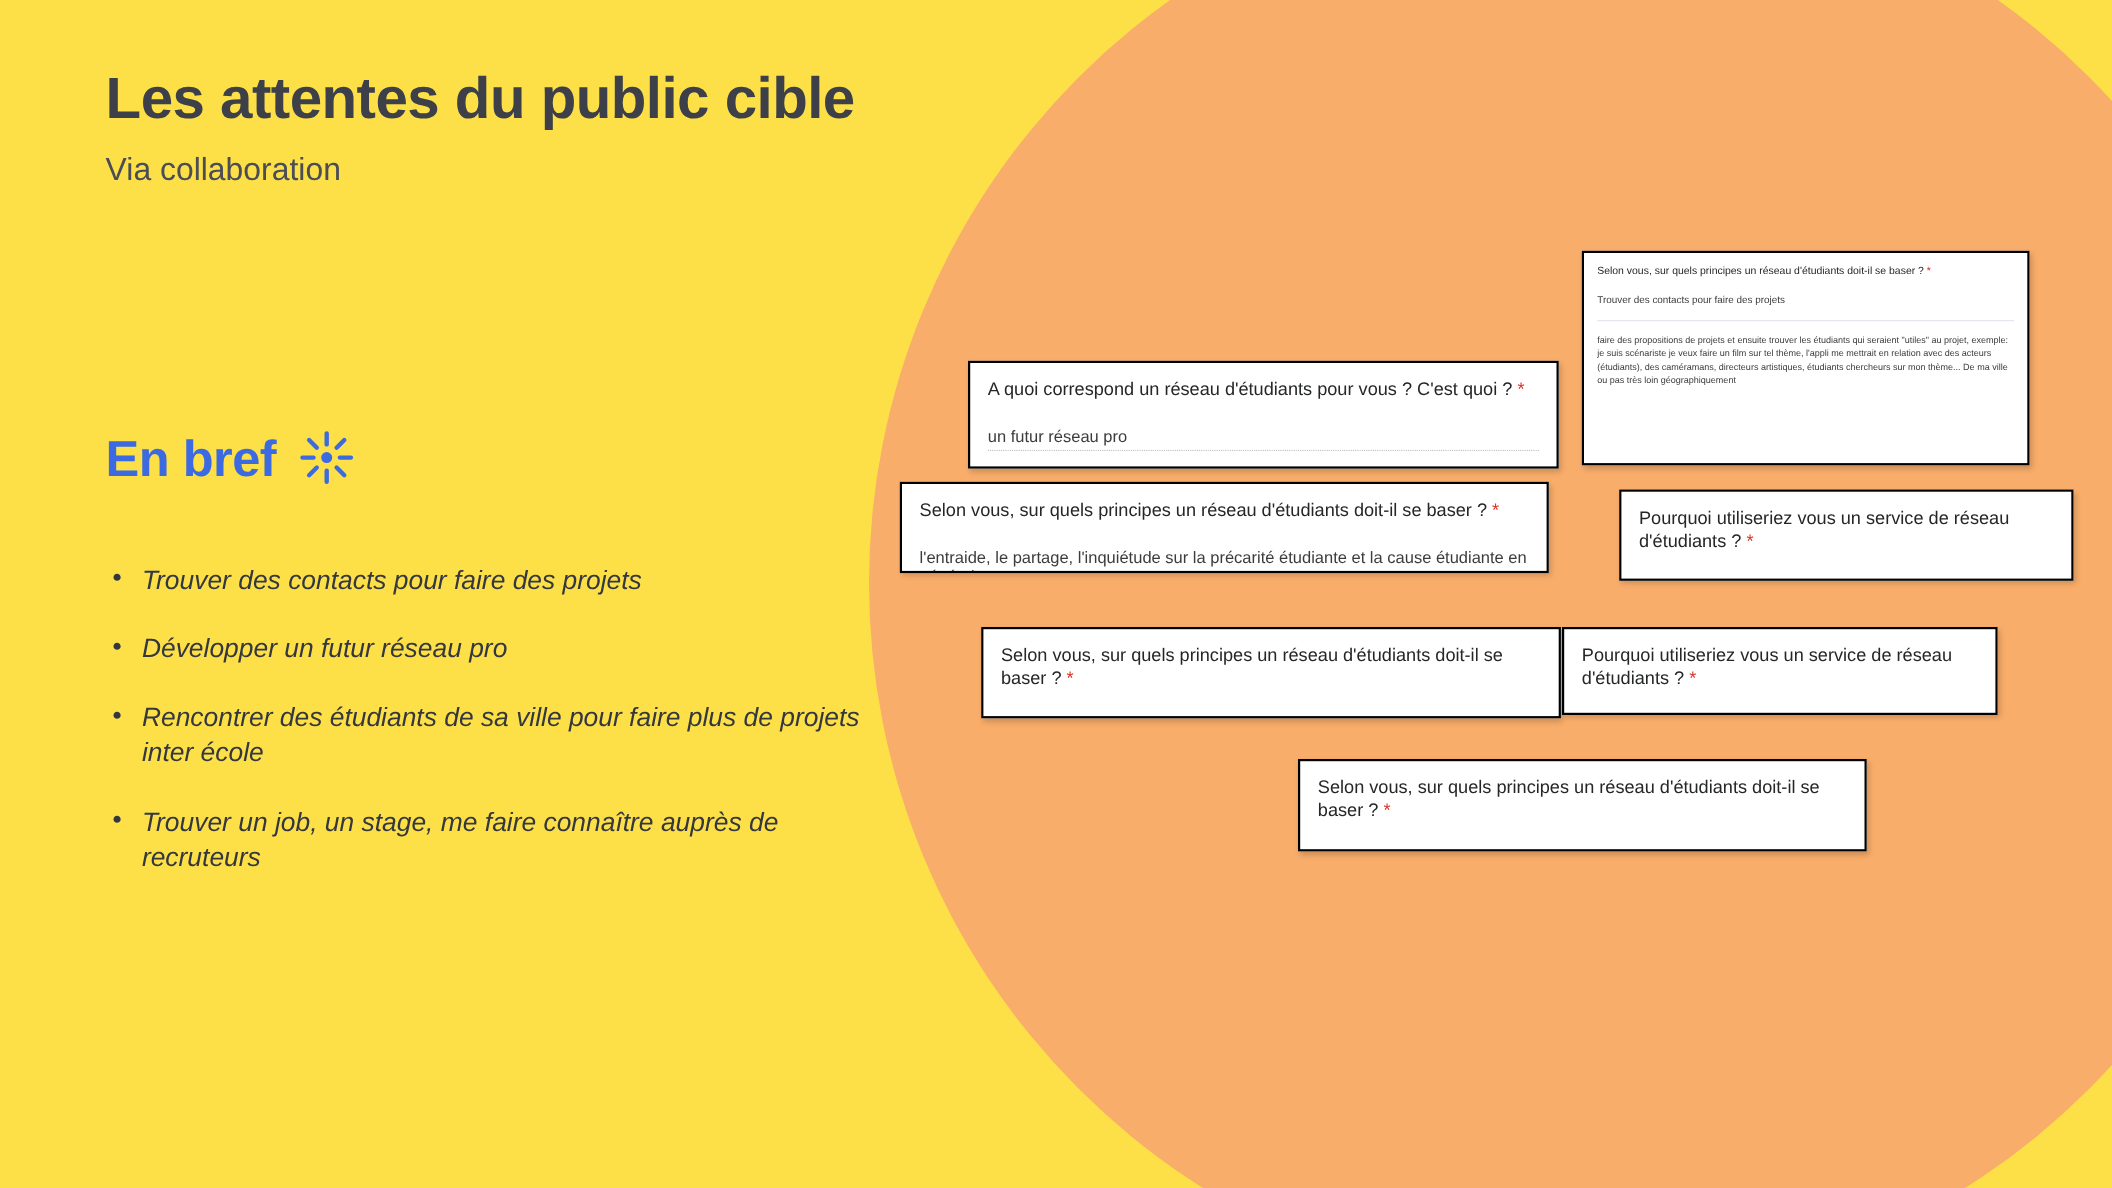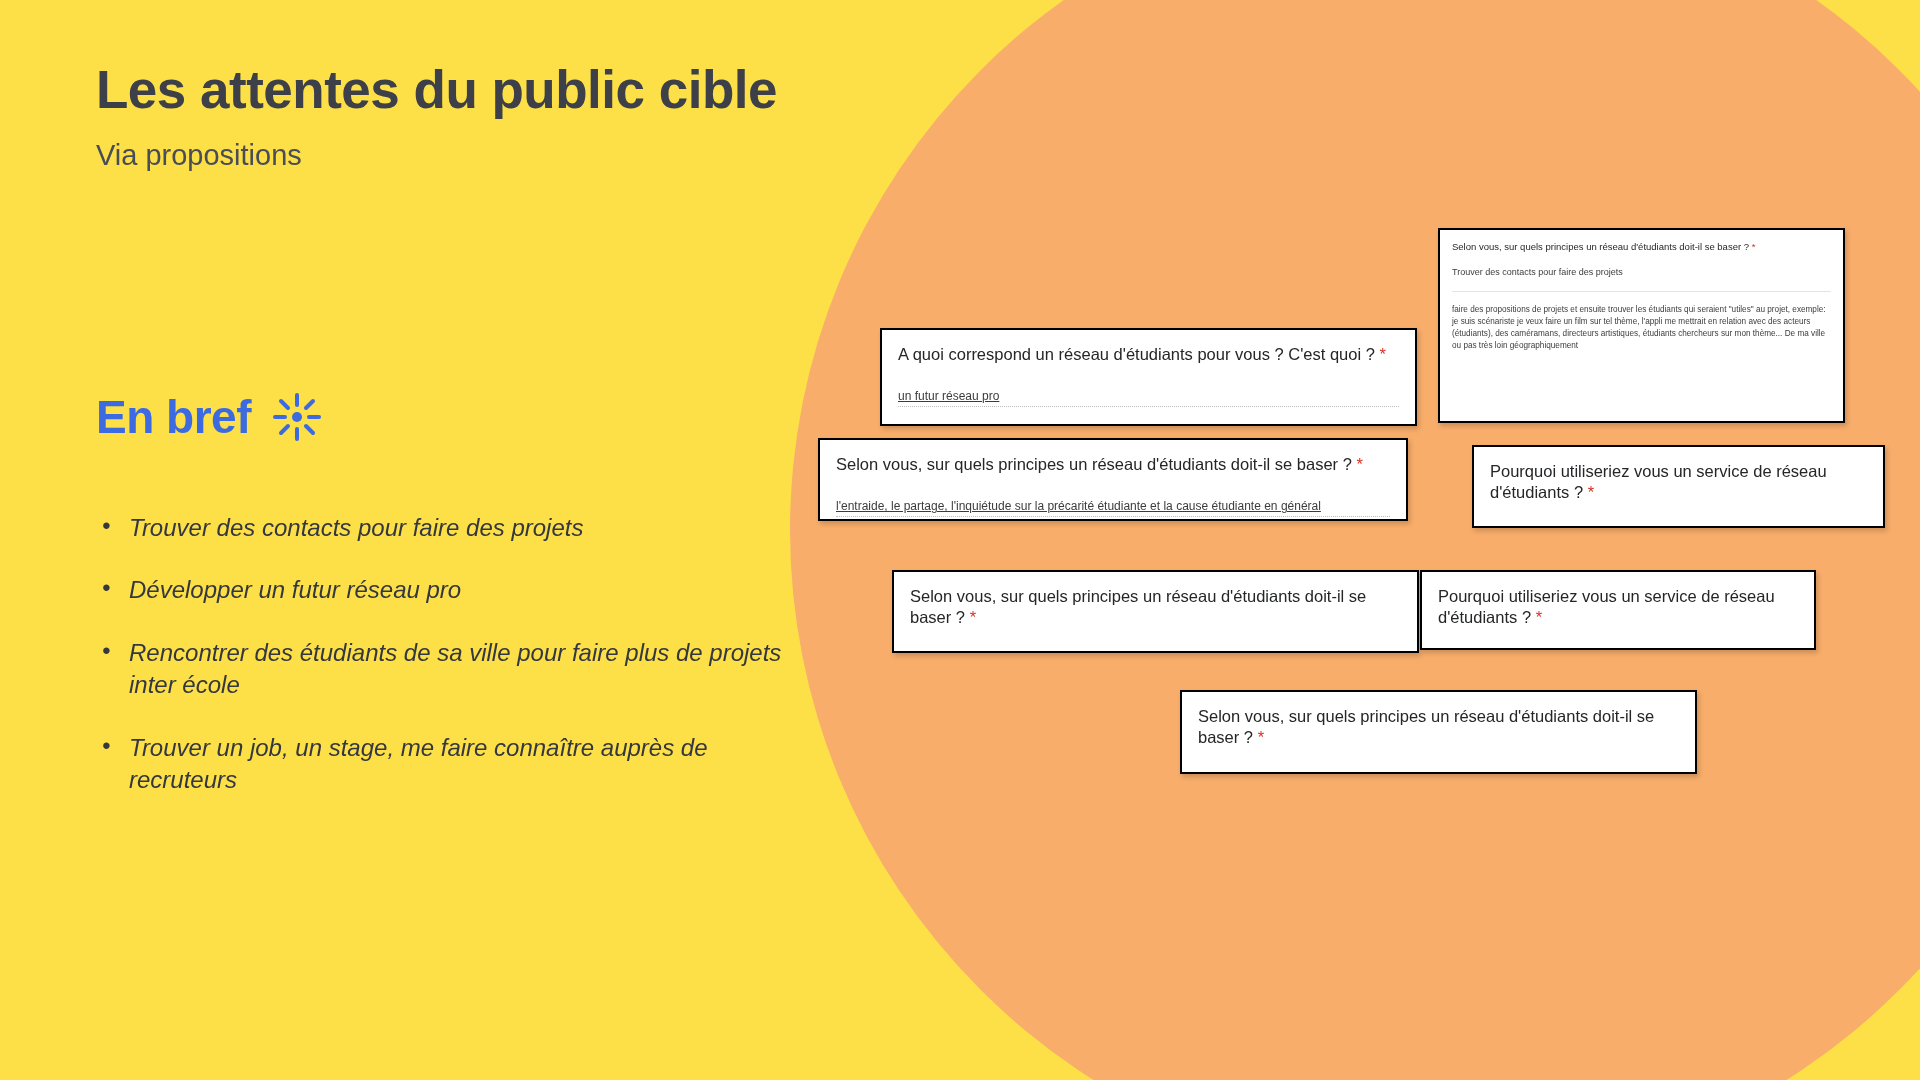--- a/index.html
+++ b/index.html
@@ -52,21 +52,21 @@
     font-size: 29px;
     color: #4a4d55;
     margin: 18px 0 0 0;
     font-weight: 400;
   }
   .enbref-wrap {
     position: absolute;
     left: 96px;
     top: 390px;
     display: flex;
-    align-items: center;
+    align-items: flex-start;
     gap: 20px;
     z-index: 5;
   }
   .enbref {
     font-size: 46px;
     font-weight: bold;
     color: #3b6ae1;
     letter-spacing: -0.5px;
   }
   .sparkle {
@@ -122,21 +122,21 @@
   }
   .card .a {
     color: #3c3c3c;
     border-bottom: 1px dotted #bdbdbd;
     padding-bottom: 3px;
   }
 
   
   .card.std { padding: 14px 16px 10px 16px; }
   .card.std .q { font-size: 16.5px; }
-  .card.std .a { font-size: 12px; margin-top: 24px; text-decoration: underline; }
+  .card.std .a { font-size: 15px; margin-top: 24px; }
 
   
   .card.small { padding: 11px 12px; }
   .card.small .q { font-size: 9.5px; }
   .card.small .a { font-size: 9px; margin-top: 14px; border-bottom: 1px solid #e3e3ef; padding-bottom: 14px;}
   .card.small .q2 { font-size: 9.5px; margin-top: 16px; }
   .card.small .a2 { font-size: 8.2px; margin-top: 12px; line-height: 1.45; color:#3c3c3c; }
 
   .card.c1 { left: 880px; top: 328px; width: 537px; height: 98px; }
   .card.c2 { left: 818px; top: 438px; width: 590px; height: 83px; }
@@ -148,21 +148,21 @@
 </style>
 </head>
 <body>
 
 <div class="slide">
 
   <div class="blob"></div>
 
   <div class="left">
     <h1 class="title">Les attentes du public cible</h1>
-    <p class="subtitle">Via propositions</p>
+    <p class="subtitle">Via collaboration</p>
   </div>
 
   <div class="enbref-wrap">
     <span class="enbref">En bref</span>
     <span>
       <svg class="sparkle" viewBox="0 0 52 52" aria-hidden="true">
         <g stroke="#3b6ae1" stroke-width="4" stroke-linecap="round">
           <line x1="26" y1="4" x2="26" y2="14"></line>
           <line x1="26" y1="38" x2="26" y2="48"></line>
           <line x1="4" y1="26" x2="14" y2="26"></line>

